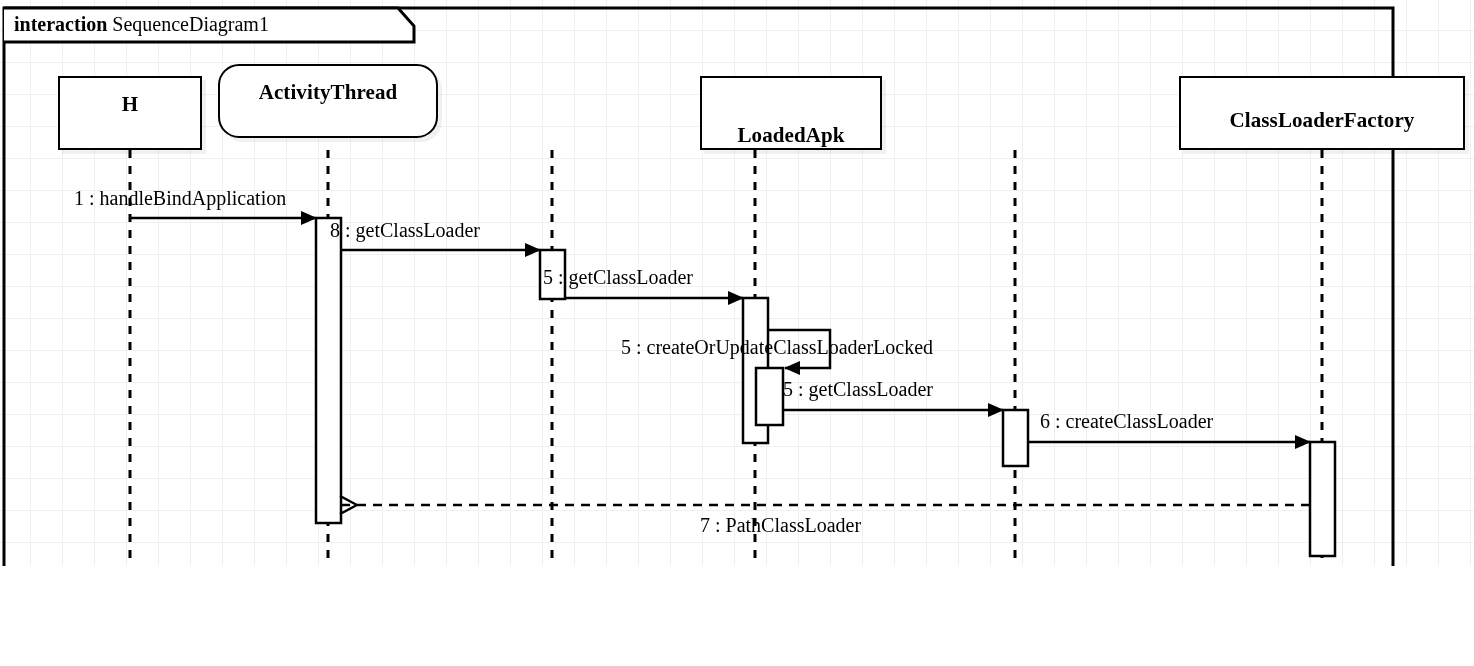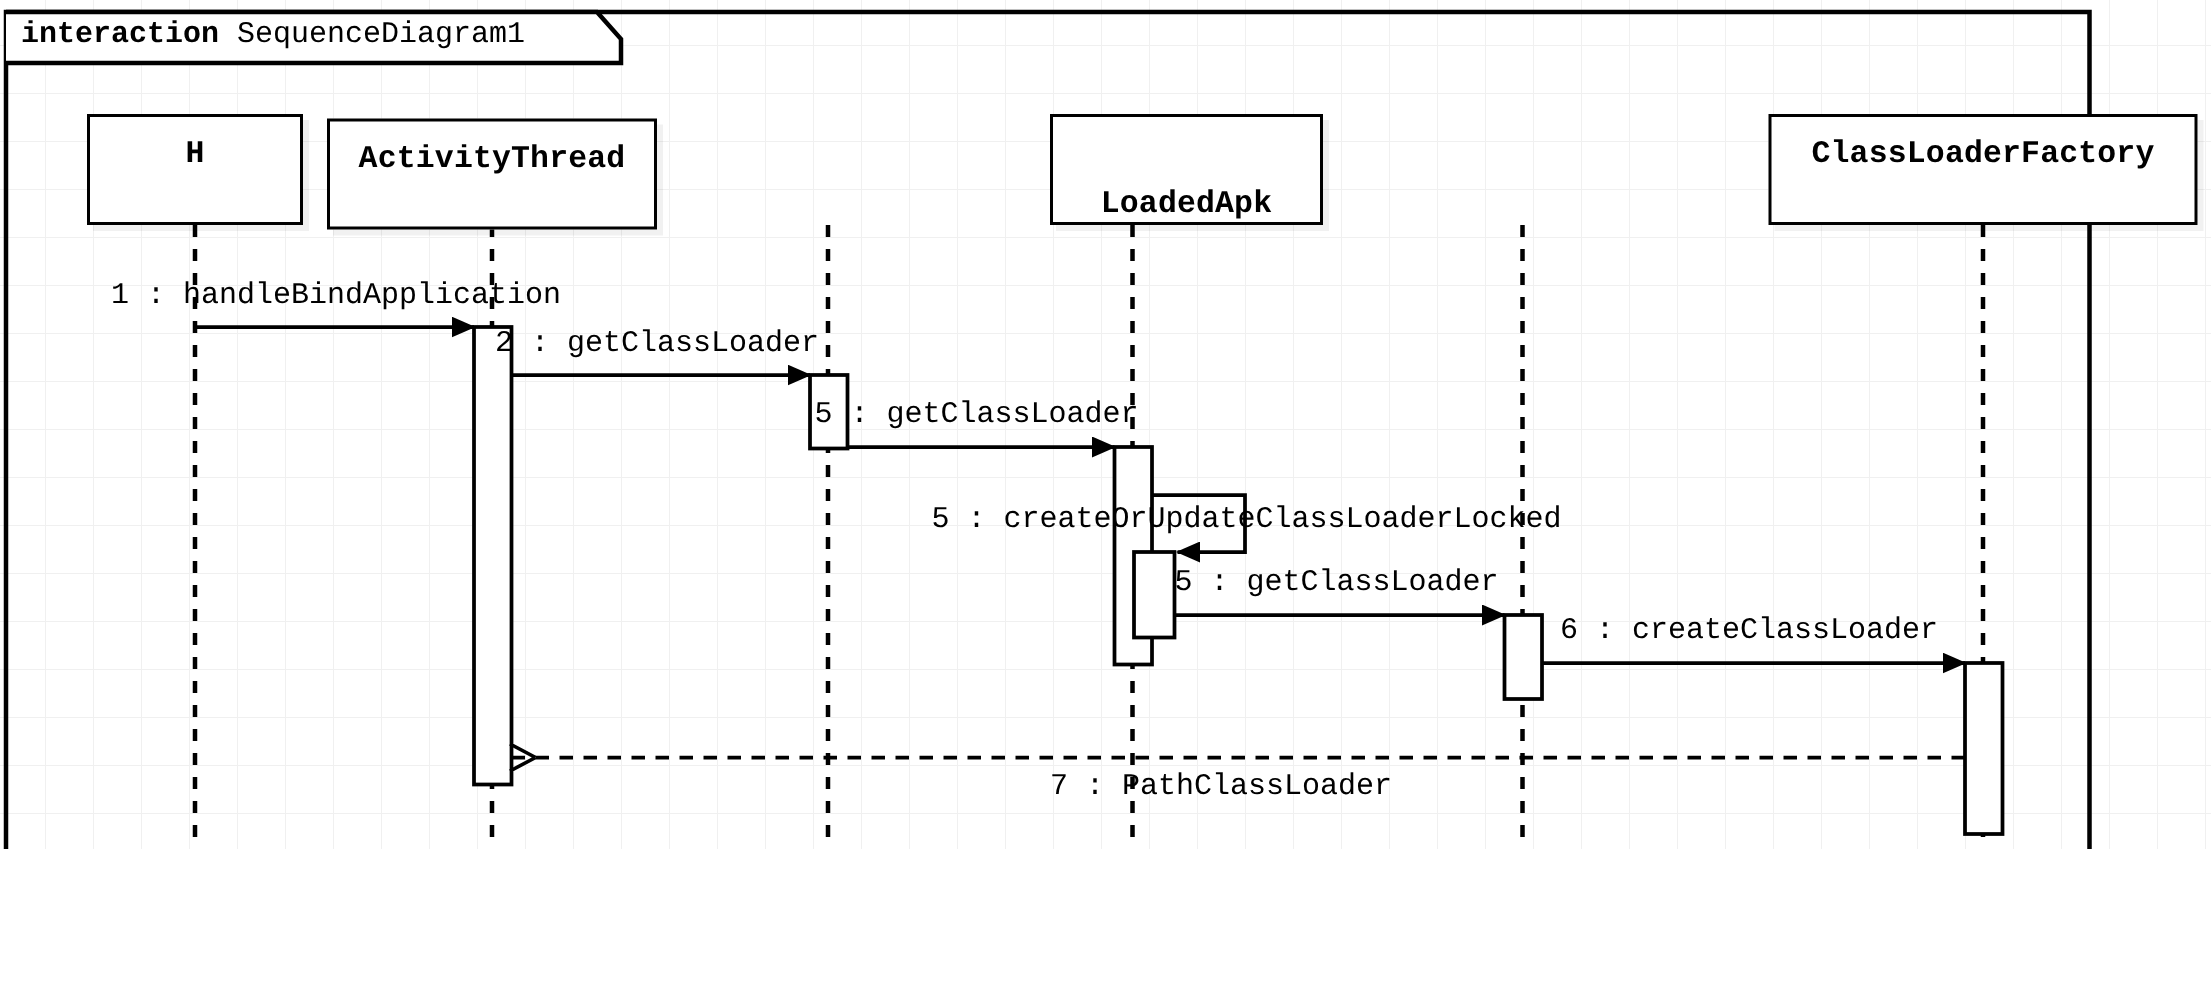--- a/index.html
+++ b/index.html
@@ -11,21 +11,21 @@
     position: relative;
     width: 1474px;
     height: 566px;
     overflow: hidden;
     background-color: #ffffff;
     background-image:
       linear-gradient(to right, #f0f0f0 1px, transparent 1px),
       linear-gradient(to bottom, #f0f0f0 1px, transparent 1px);
     background-size: 32px 32px;
     background-position: -2px -2px;
-    font-family: Liberation Mono, monospace;
+    font-family: Liberation Serif, serif;
   }
   #svgroot {
     position: absolute;
     left: 0;
     top: 0;
     width: 1474px;
     height: 666px;
   }
   .frame-label {
     position: absolute;
@@ -123,37 +123,37 @@
   </svg>
 
   <div class="frame-label" style="left:14px; top:14px;">
     <span class="kw">interaction</span><span class="nm"> </span><span class="nm">SequenceDiagram1</span>
   </div>
 
   <div class="lifeline-box" style="left:58px; top:76px; width:144px; height:74px;">
     <span class="lbl">H</span>
   </div>
 
-  <div class="lifeline-box" style="left:218px; top:79px; width:220px; height:74px;">
+  <div class="lifeline-box" style="left:218px; top:64px; width:220px; height:74px;border-radius:21px;">
     <span class="lbl">ActivityThread</span>
   </div>
 
 
   <div class="lifeline-box" style="left:700px; top:76px; width:182px; height:74px;align-items:flex-end;">
     <span class="lbl">LoadedApk</span>
   </div>
 
 
-  <div class="lifeline-box" style="left:1179px; top:76px; width:286px; height:74px;">
+  <div class="lifeline-box" style="left:1179px; top:76px; width:286px; height:74px;align-items:center;">
     <span class="lbl">ClassLoaderFactory</span>
   </div>
 
   <div class="msg-label" style="left:74px; top:188px;">1 : handleBindApplication</div>
 
-  <div class="msg-label" style="left:330px; top:220px;">2 : getClassLoader</div>
+  <div class="msg-label" style="left:330px; top:220px;">8 : getClassLoader</div>
 
   <div class="msg-label" style="left:543px; top:267px;">5 : getClassLoader</div>
 
   <div class="msg-label" style="left:621px; top:337px;">5 : createOrUpdateClassLoaderLocked</div>
 
   <div class="msg-label" style="left:783px; top:379px;">5 : getClassLoader</div>
 
   <div class="msg-label" style="left:1040px; top:411px;">6 : createClassLoader</div>
 
   <div class="msg-label" style="left:700px; top:515px;">7 : PathClassLoader</div>

